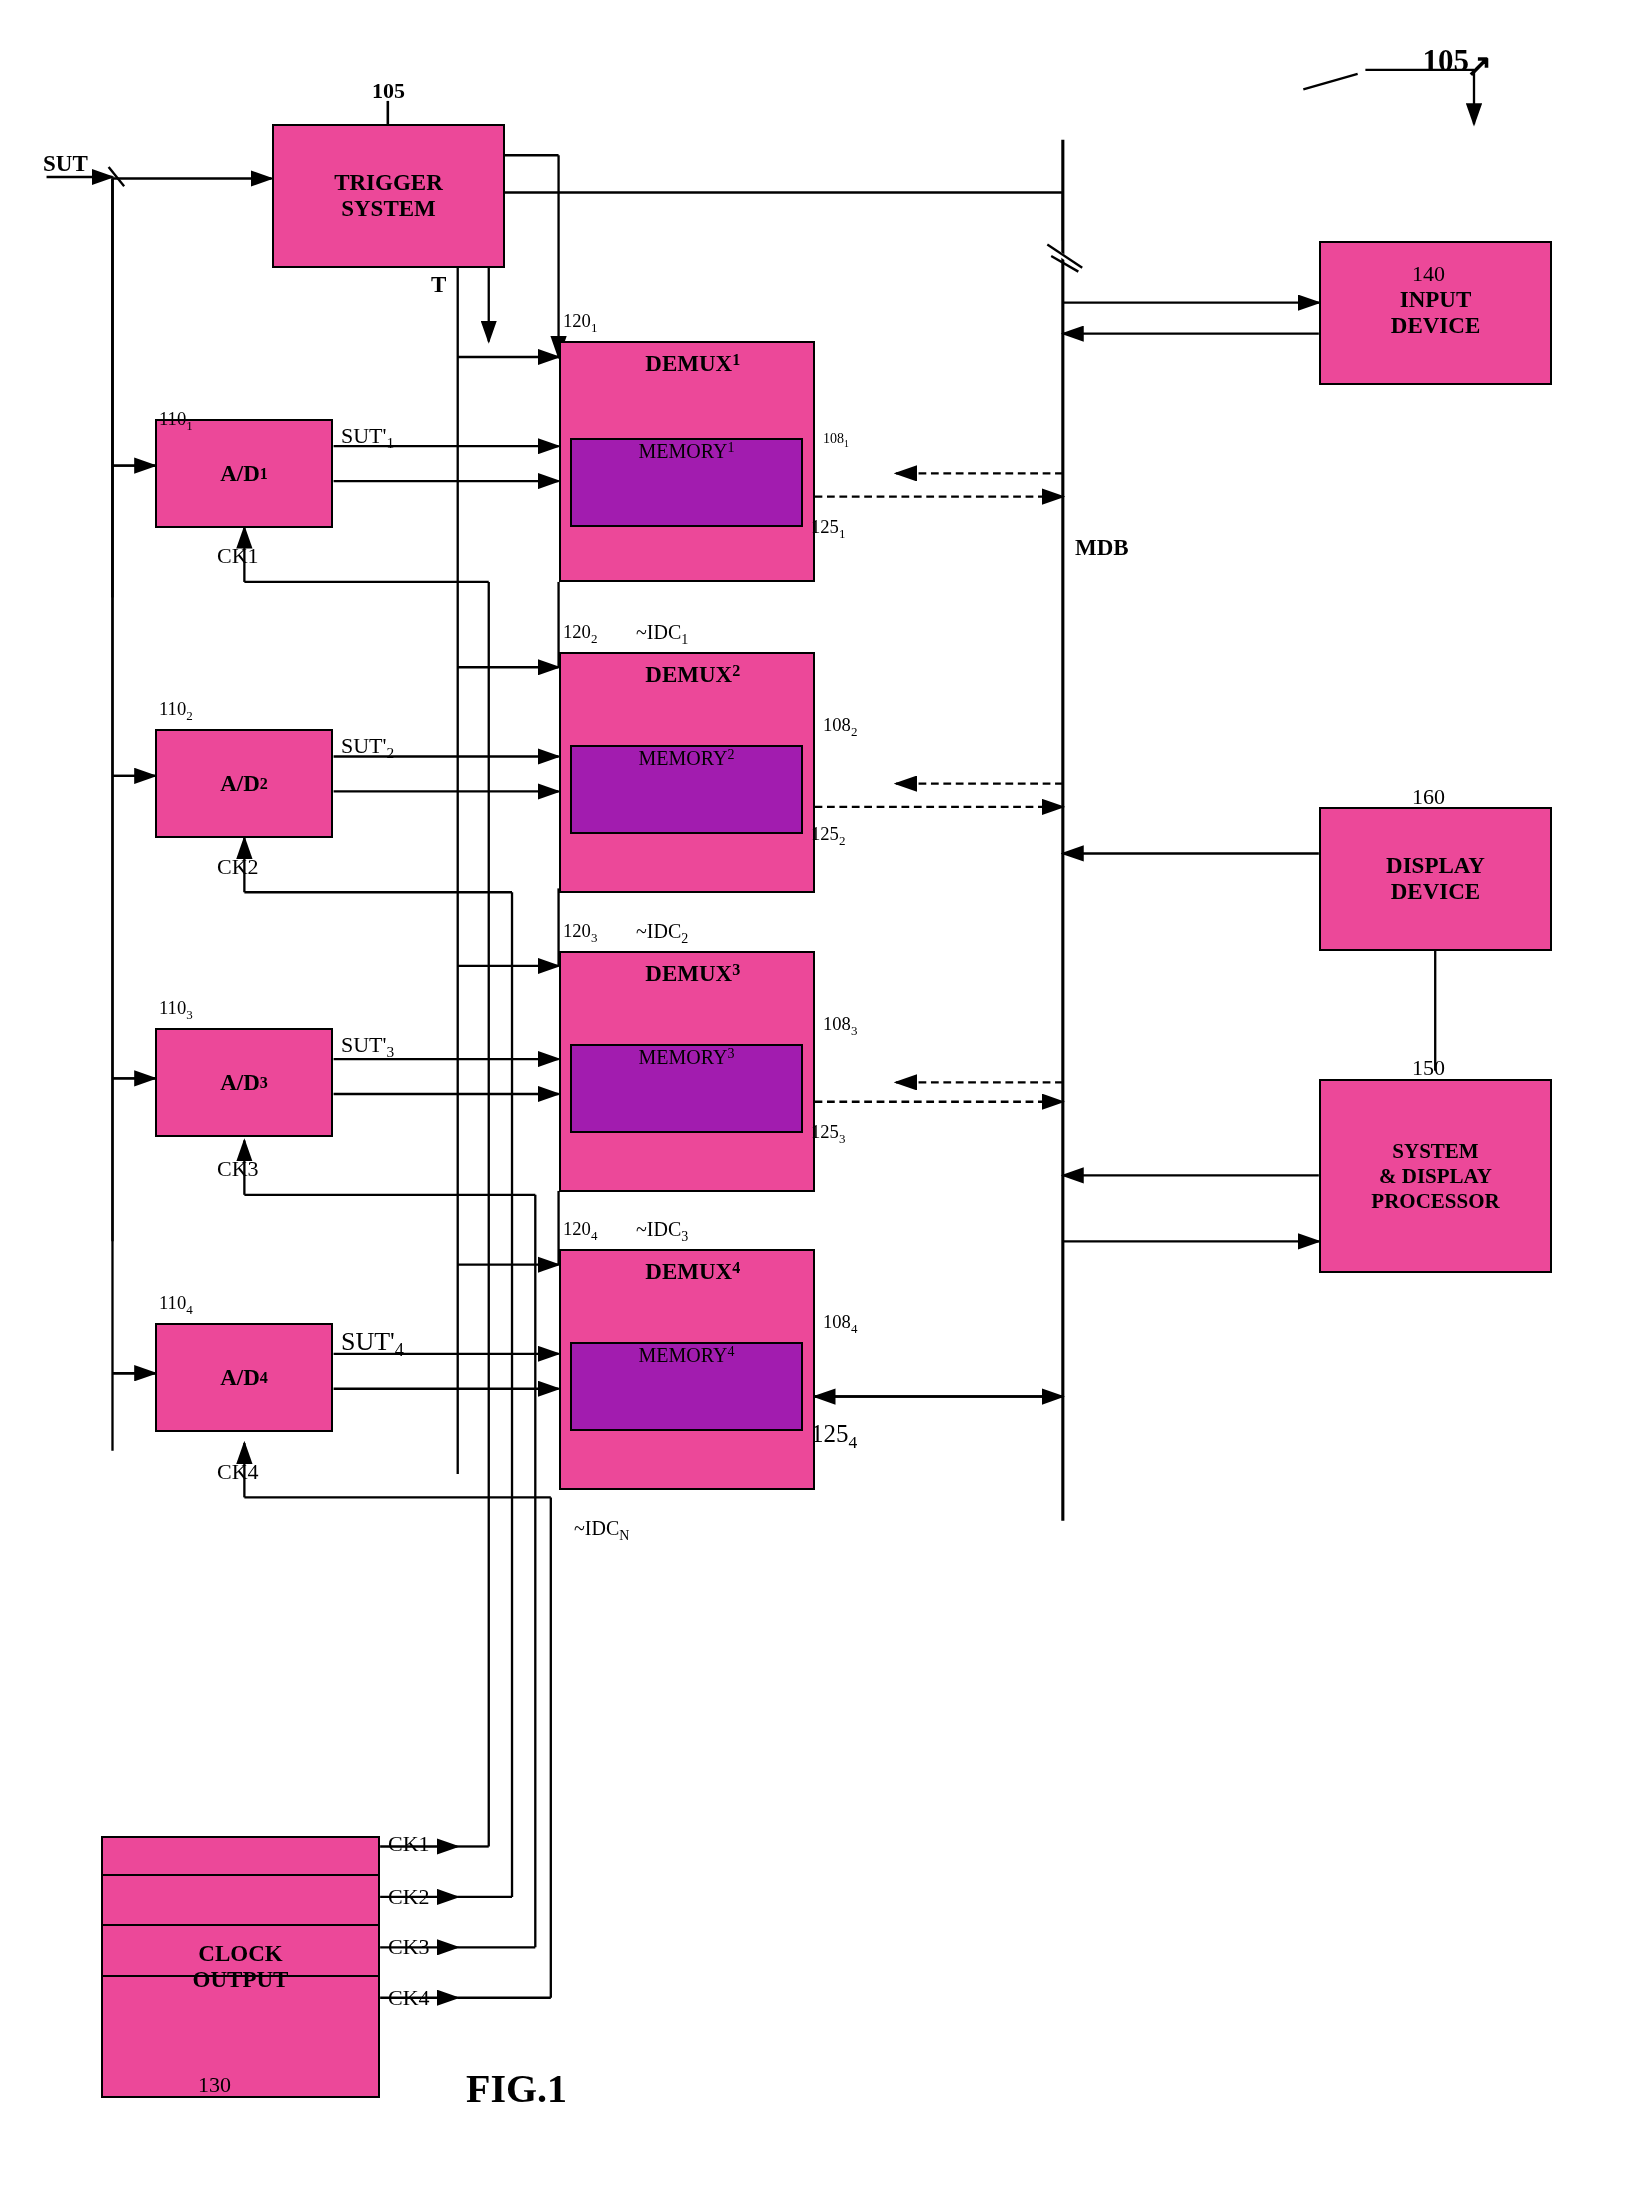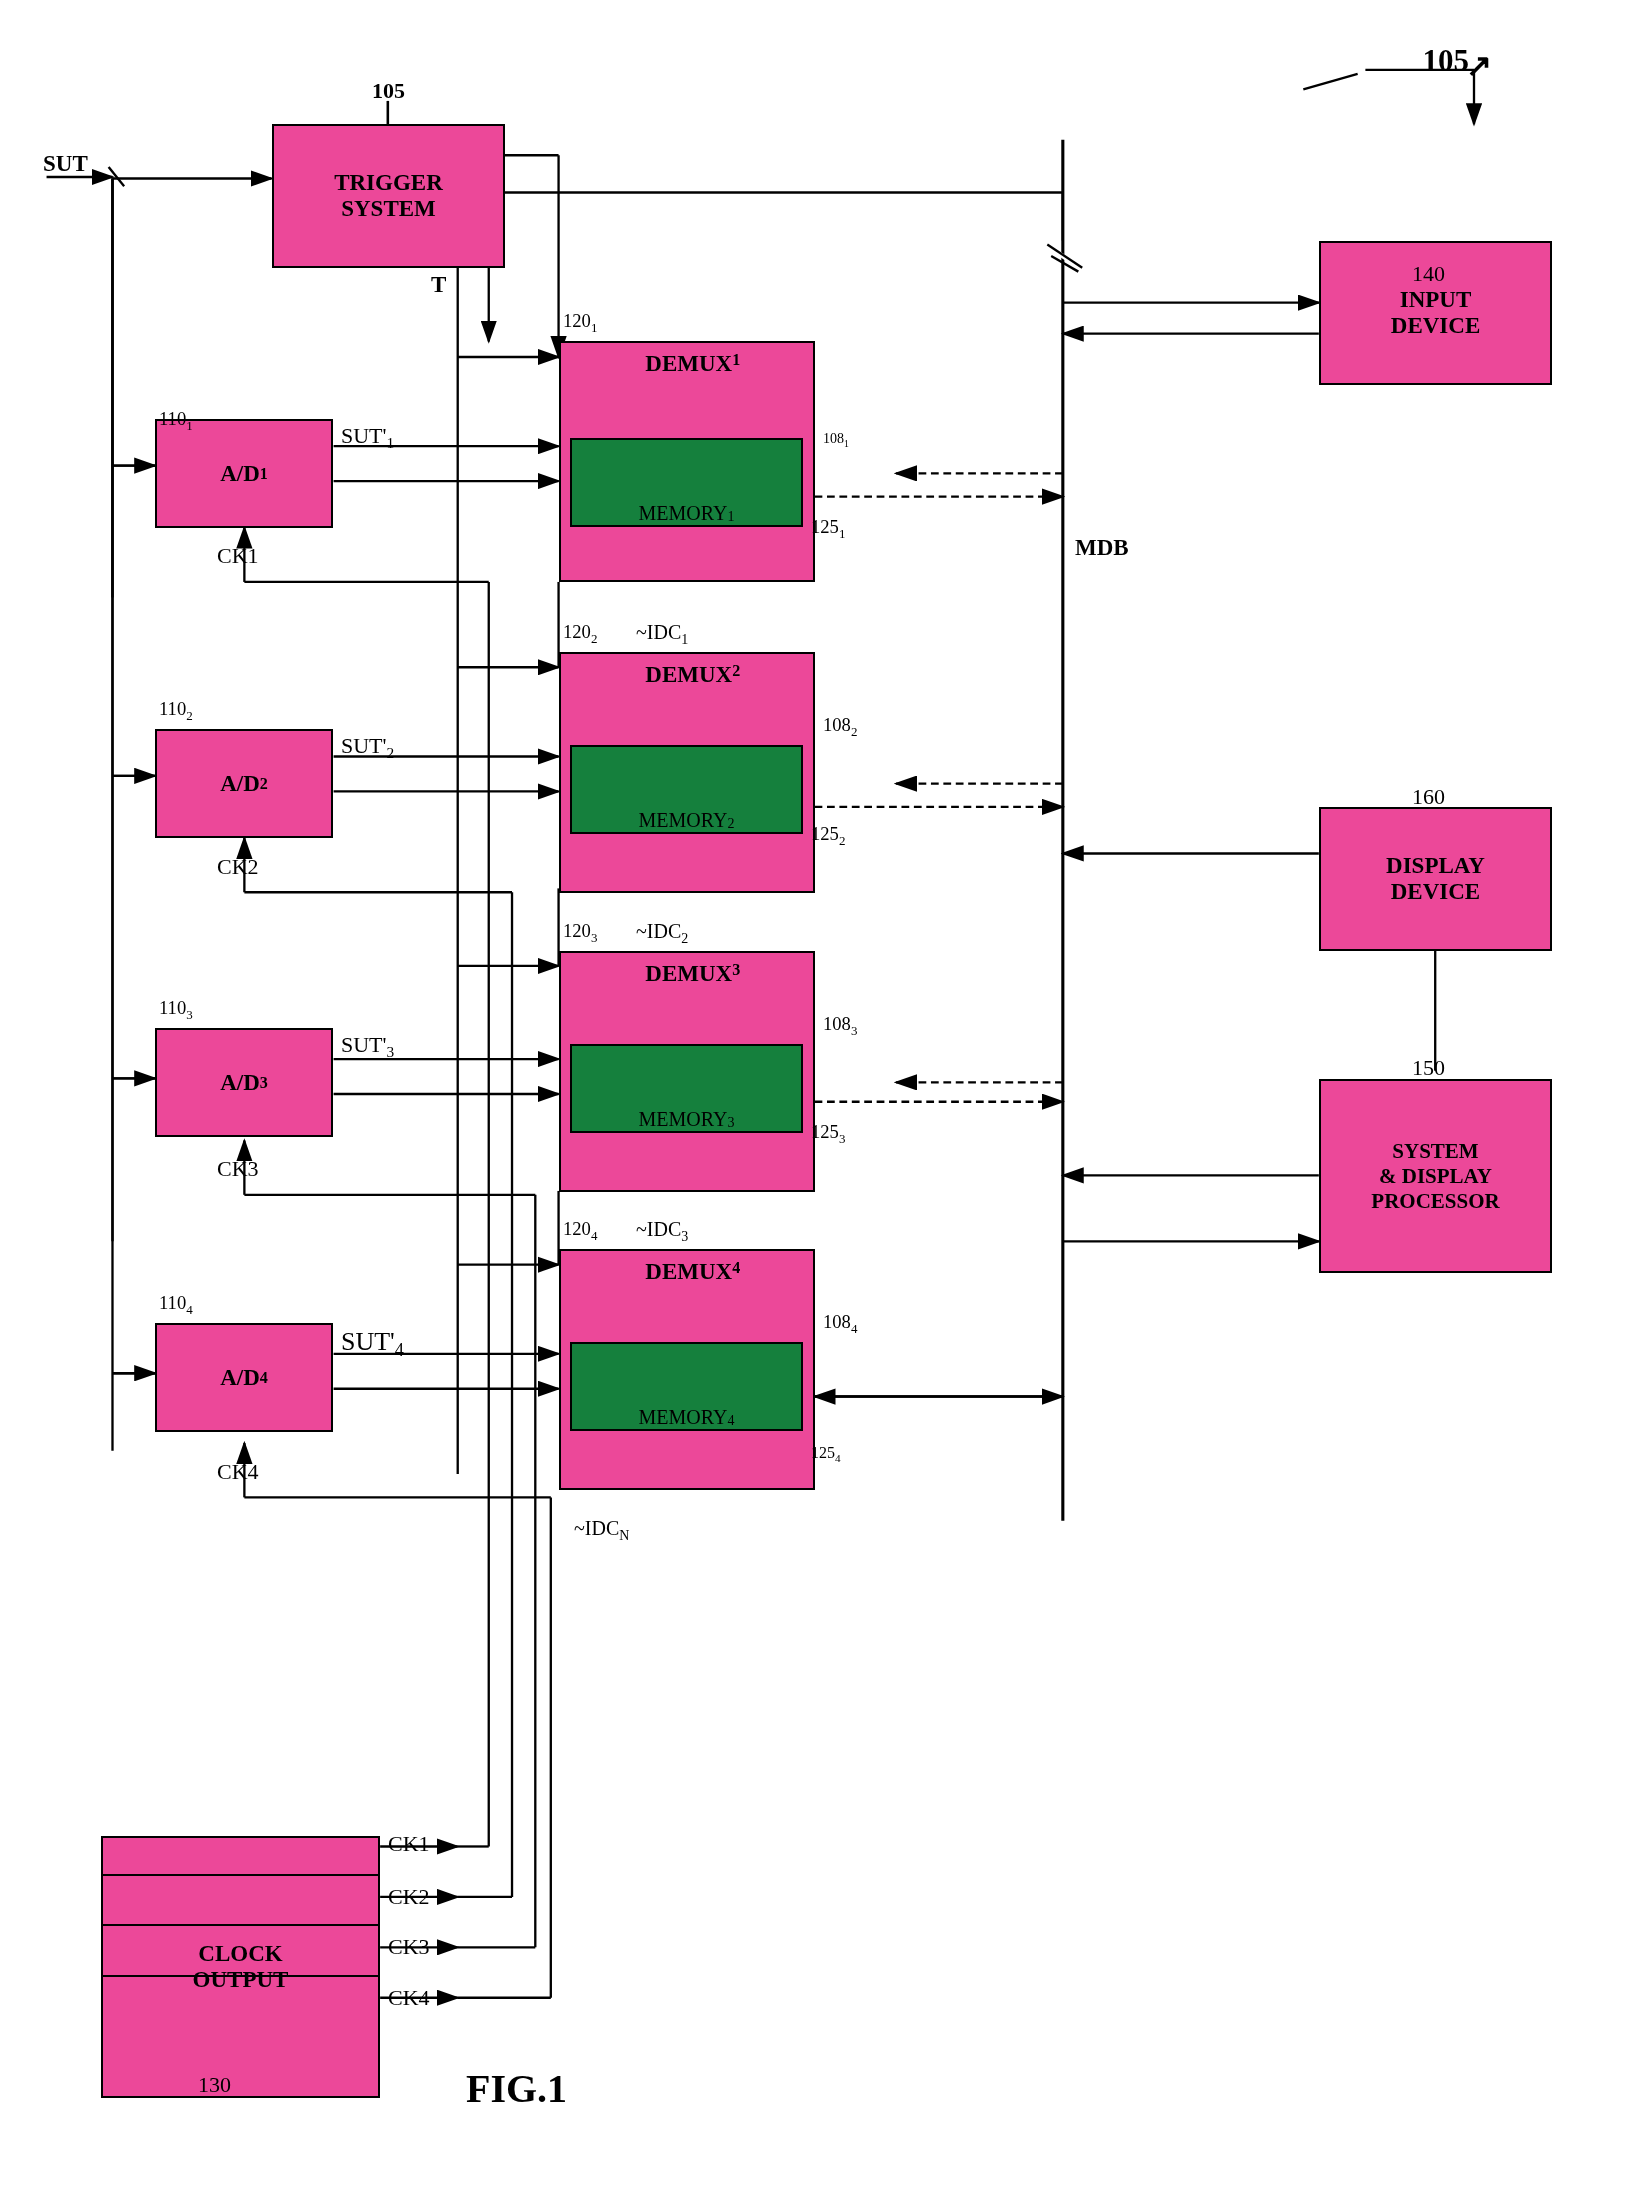--- a/index.html
+++ b/index.html
@@ -25,23 +25,23 @@
       display: flex;
       align-items: center;
       justify-content: center;
       text-align: center;
       font-size: 22px;
       font-weight: bold;
     }
     .box-inner {
       position: absolute;
       border: 2.3px solid #000;
-      background: #15803d;
+      background: #a21caf;
       display: flex;
-      align-items: flex-end;
+      align-items: flex-start;
       justify-content: center;
       text-align: center;
       font-size: 18.6px;
     }
     
     .label {
       position: absolute;
       font-size: 20px;
       font-weight: bold;
       white-space: nowrap;
@@ -281,21 +281,21 @@
   
   <div class="box" style="top:1249px; left:559px; width:256px; height:241px; font-size:23px; align-items:flex-start; padding-top:7.8px; padding-left:11.6px;">
     DEMUX<sub>4</sub>
   </div>
   <span class="label-small" style="top:1218px; left:563px; font-size:18.6px;">120<sub>4</sub></span>
   <span class="label-small" style="top:1218px; left:636px; font-size:20px;">~IDC<sub>3</sub></span>
   
   <div class="box-inner" style="top:1342px; left:570px; width:233px; height:89px; font-size:20px;">
     MEMORY<sub>4</sub>
   </div>
-  <span class="label-small" style="top:1420px; left:811px; font-size:16px;margin-top:24px;">125<sub>4</sub></span>
+  <span class="label-small" style="top:1420px; left:811px; font-size:25px;">125<sub>4</sub></span>
   <span class="label-small" style="top:1311px; left:823px; font-size:18.6px;">108<sub>4</sub></span>
 
   
   <span class="label-small" style="top:1517px; left:574px; font-size:20px;">~IDC<sub>N</sub></span>
 
   
   <span class="label" style="top:535px; left:1075px; font-size:23px;">MDB</span>
 
   
   <div class="box" style="top:241px; left:1319px; width:233px; height:144px; font-size:23px;">

